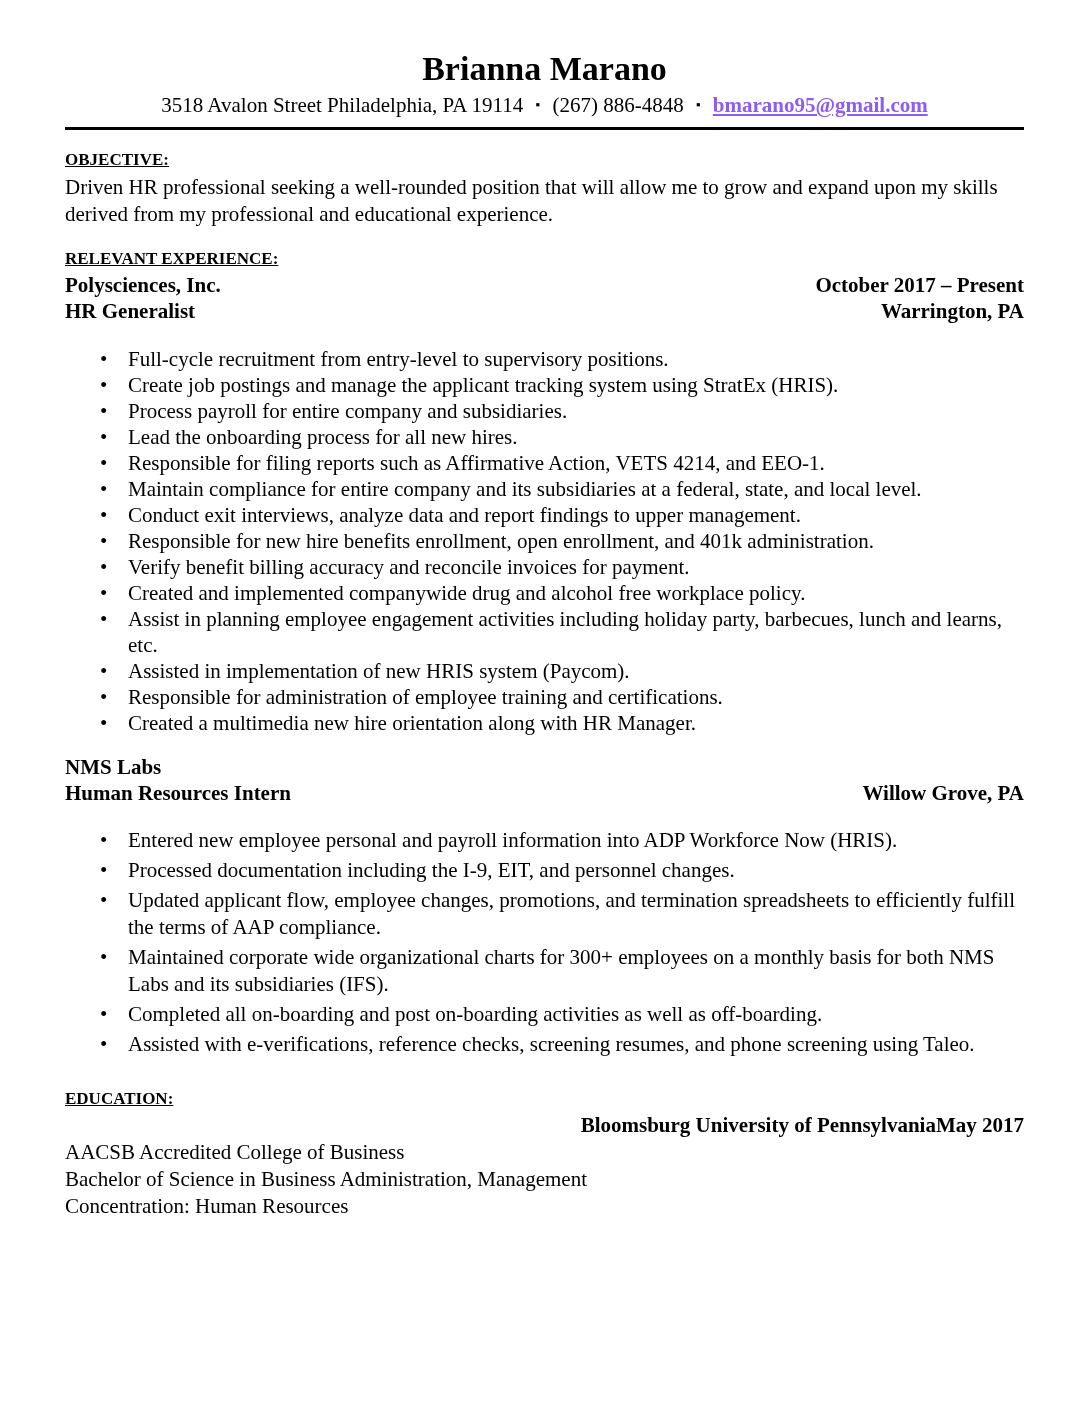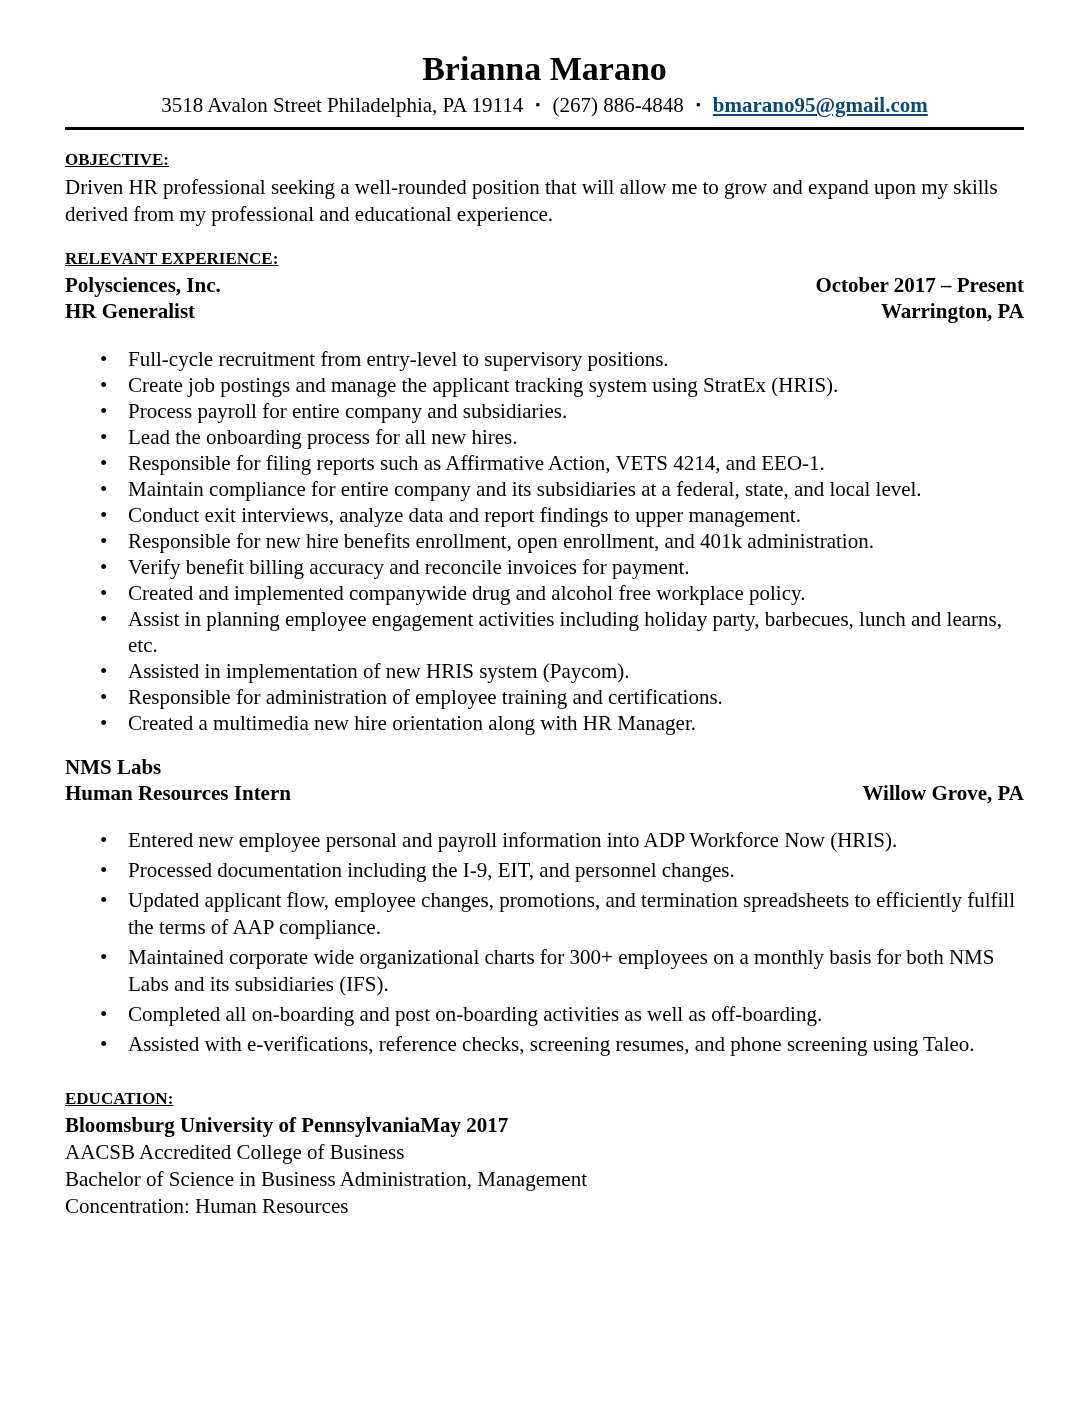--- a/index.html
+++ b/index.html
@@ -33,21 +33,21 @@
     font-size: 21px;
     line-height: 26px;
   }
   .contact .sep {
     display: inline-block;
     font-size: 13px;
     vertical-align: 3px;
     margin: 0 7px;
   }
   .email-link {
-    color: #0c4a6e;
+    color: #8b5cf6;
     font-weight: bold;
     text-decoration: underline;
     cursor: pointer;
   }
   .rule {
     margin-top: 9px;
     border: none;
     border-top: 3px solid #000000;
     height: 0;
   }
@@ -96,21 +96,21 @@
     content: "\2022";
     position: absolute;
     left: 35px;
     top: 0;
   }
 
   
   .education { margin-top: 28px; }
   .edu-header-row {
     display: flex;
-    justify-content: flex-start;
+    justify-content: flex-end;
     font-weight: bold;
     line-height: 27px;
   }
   ul.edu-lines {
     list-style: none;
     margin: 0;
     padding: 0;
   }
   ul.edu-lines li { line-height: 27px; }
 </style>

